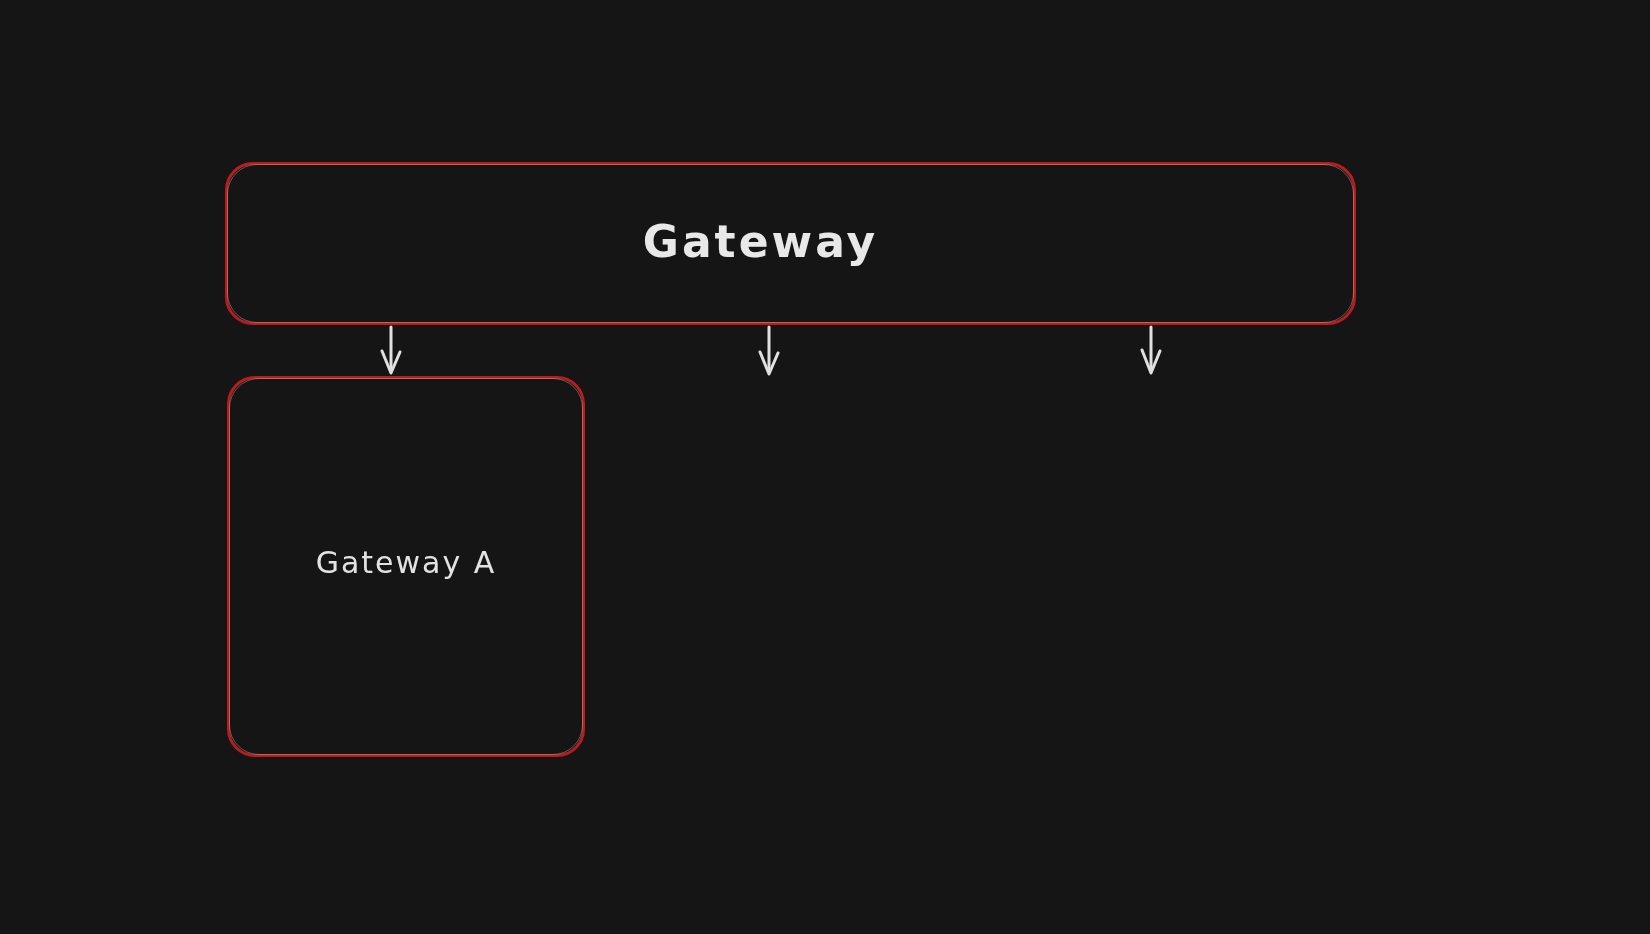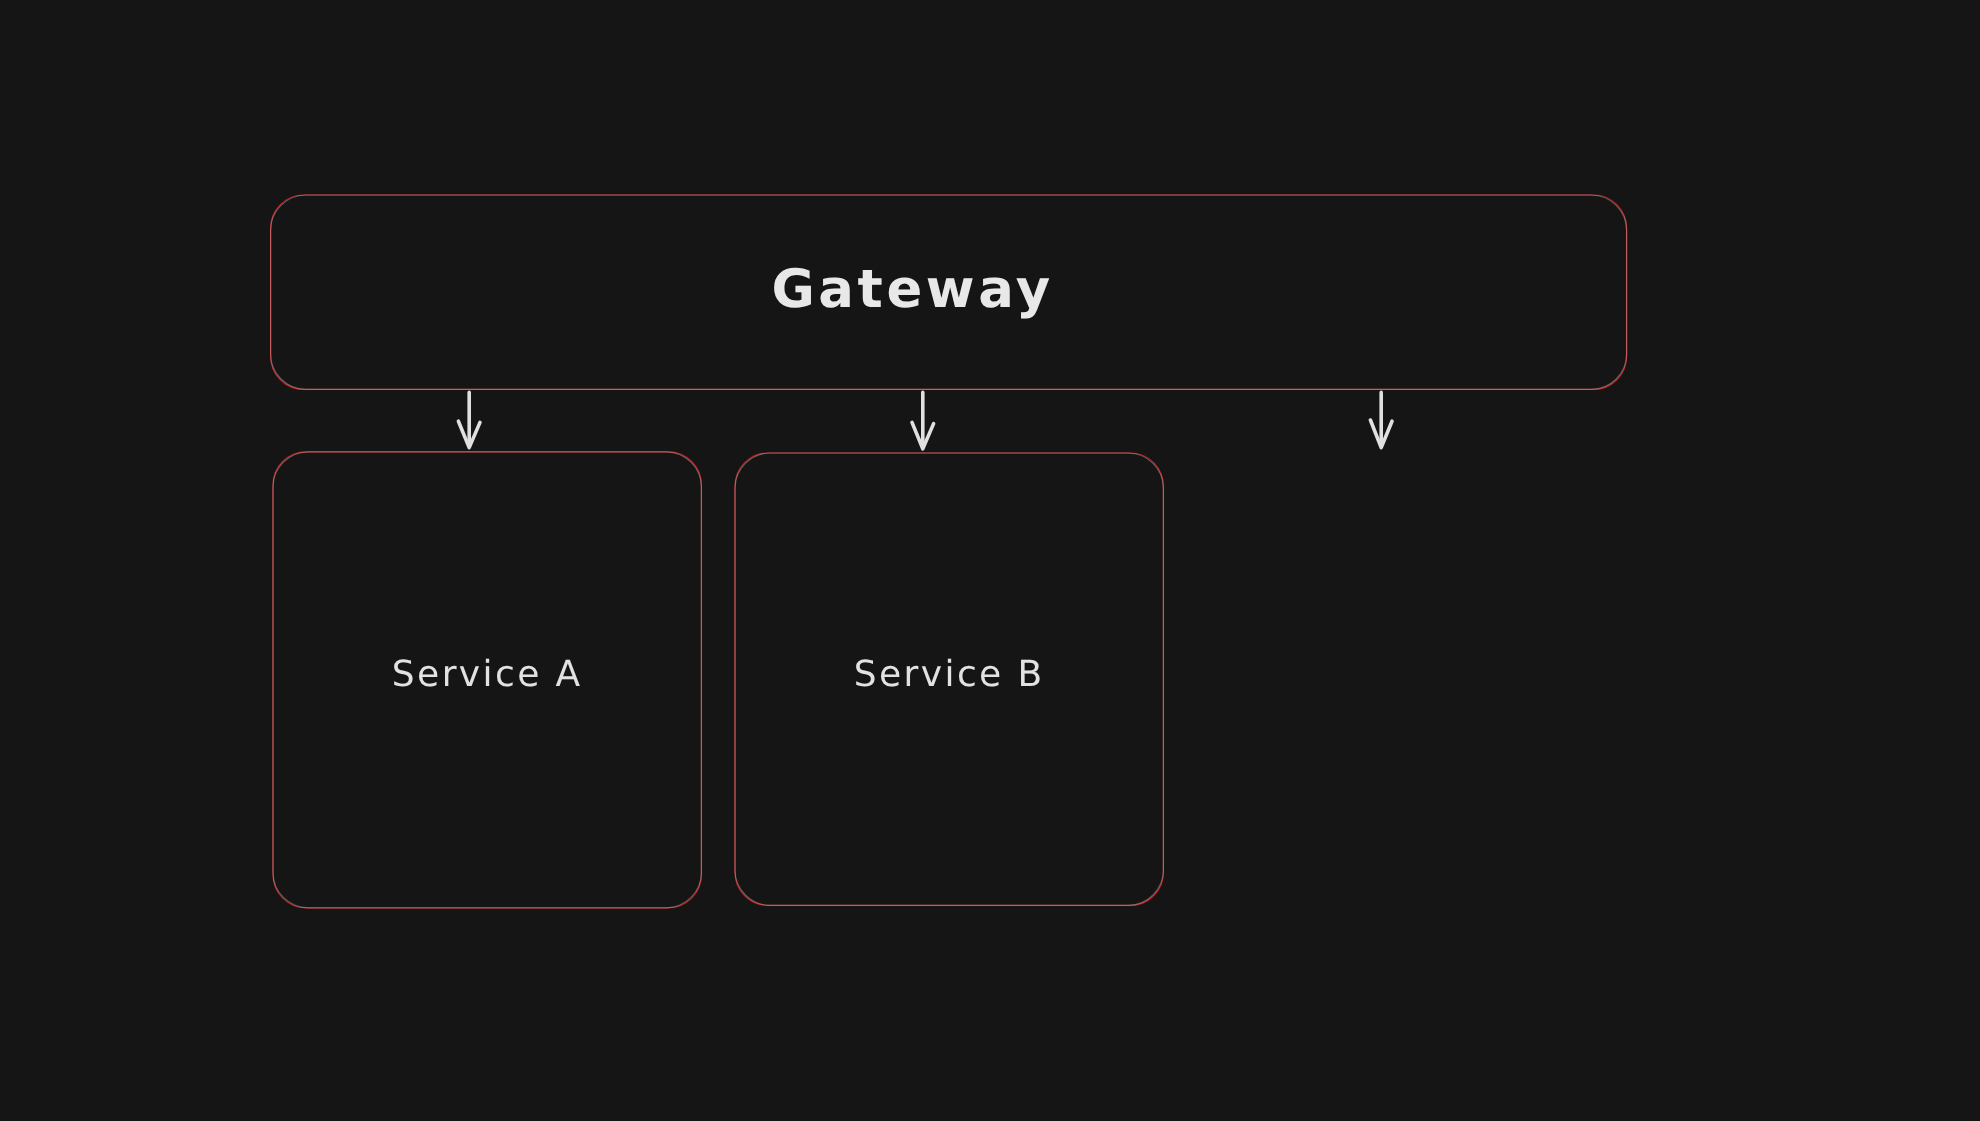--- a/index.html
+++ b/index.html
@@ -12,21 +12,21 @@
     width: 1650px;
     height: 934px;
     background: #151515;
     overflow: hidden;
     font-family: "DejaVu Sans", "Liberation Sans", sans-serif;
     color: #e8e8e8;
   }
   .node {
     position: absolute;
     box-sizing: border-box;
-    border: 1px solid #b91c1c;
+    border: 3px solid #b91c1c;
     border-radius: 28px;
     background: transparent;
     display: flex;
     align-items: center;
     justify-content: center;
   }
   
   .node::after {
     content: "";
     position: absolute;
@@ -68,26 +68,23 @@
 </head>
 <body>
 
 <div class="canvas">
 
   <div class="node" id="node-gateway">
     <span class="node-label label-lg">Gateway</span>
   </div>
 
   <div class="node" id="node-service-a">
-    <span class="node-label label-md">Service A</span>
+    <span class="node-label label-md">Gateway A</span>
   </div>
 
-  <div class="node" id="node-service-b">
-    <span class="node-label label-md">Service B</span>
-  </div>
 
 
   <svg class="edges-layer" width="1650" height="934" viewBox="0 0 1650 934">
     <g stroke="#e0e0e0" stroke-width="3" fill="none" stroke-linecap="round" stroke-linejoin="round">
       <line x1="391" y1="327" x2="391" y2="370"></line>
       <path d="M 382 351 L 391 373 L 400 352"></path>
     </g>
     <g stroke="#e0e0e0" stroke-width="3" fill="none" stroke-linecap="round" stroke-linejoin="round">
       <line x1="769" y1="327" x2="769" y2="371"></line>
       <path d="M 760 352 L 769 374 L 778 353"></path>

